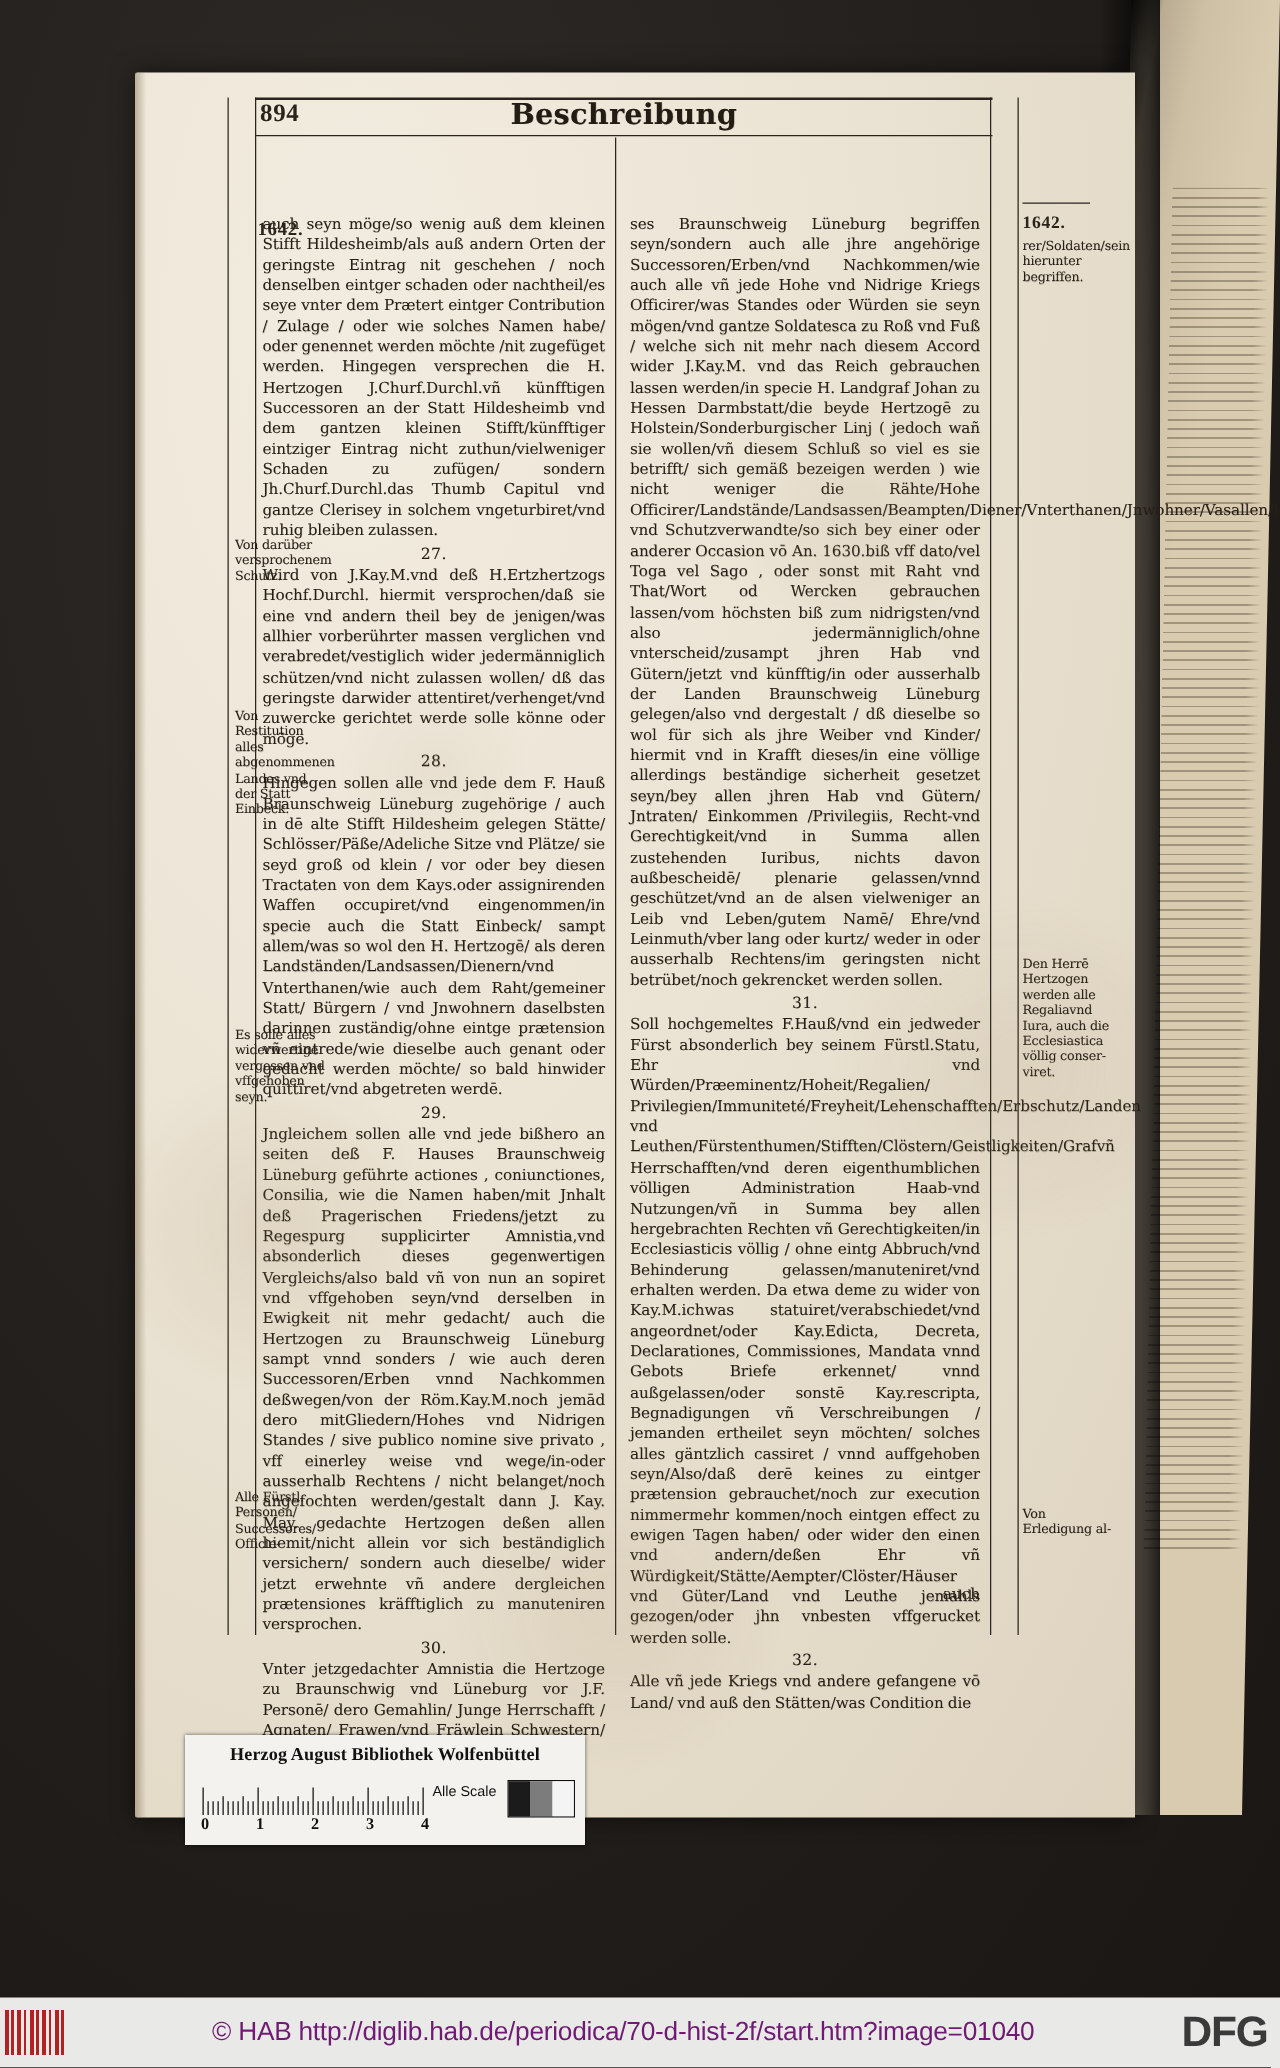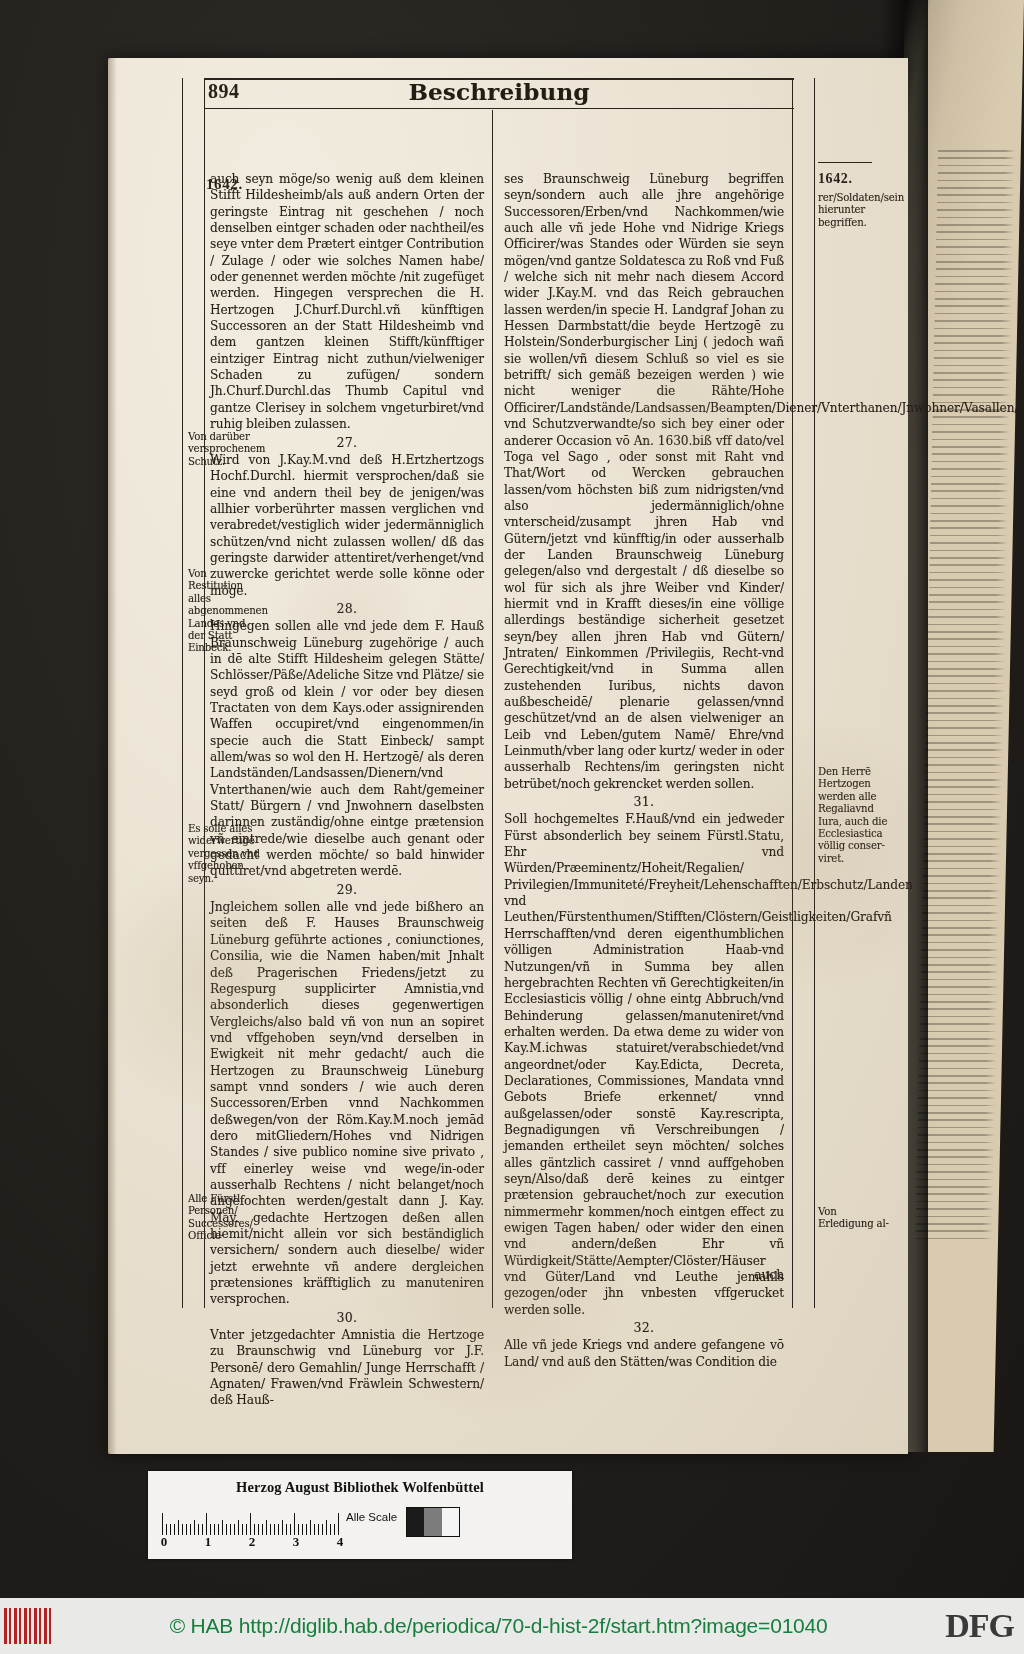--- a/index.html
+++ b/index.html
@@ -170,22 +170,22 @@
     font-weight: 700;
     font-size: 15px;
     color: #2a231b;
     letter-spacing: .6px;
   }
 
   
   #hab-target {
     position: absolute;
     left: 148px;
-    top: 1471px;
-    width: 424px;
+    top: 1388px;
+    width: 320px;
     height: 88px;
     background: #f3f2ee;
     box-shadow: 0 0 3px rgba(0,0,0,.6);
   }
   #hab-label {
     position: absolute;
     left: 0; right: 0; top: 8px;
     text-align: center;
     font-family: "Liberation Serif", serif;
     font-weight: 700;
@@ -261,27 +261,27 @@
         #b22222 0px, #b22222 3px,
         #e9e9e7 3px, #e9e9e7 5px,
         #b22222 5px, #b22222 7px,
         #e9e9e7 7px, #e9e9e7 10px);
   }
   #credit-text {
     flex: 1 1 auto;
     text-align: center;
     font-family: "Liberation Sans", sans-serif;
     font-size: 21px;
-    color: #15803d;
+    color: #701a75;
     letter-spacing: -.2px;
   }
   #dfg-logo {
     flex: 0 0 auto;
     margin-right: 10px;
-    font-family: Liberation Serif, serif;
+    font-family: Liberation Sans, sans-serif;
     font-weight: 700;
     font-size: 34px;
     letter-spacing: -1px;
     color: #3a3a3a;
   }
 </style>
 </head>
 <body>
 
 <div id="scan-backdrop"></div>

